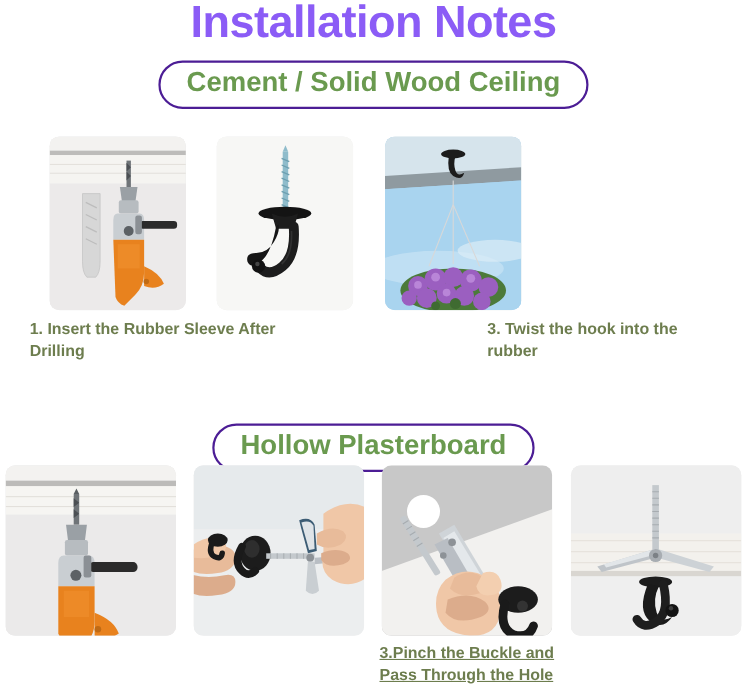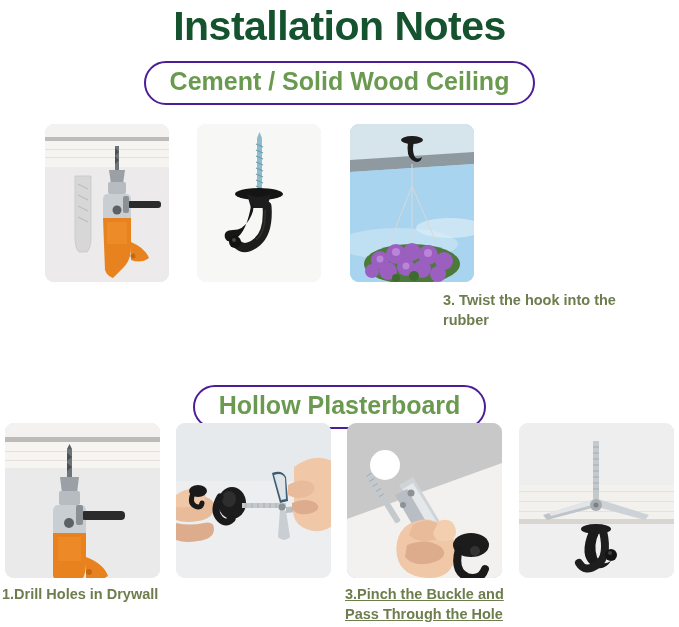--- a/index.html
+++ b/index.html
@@ -14,24 +14,23 @@
     color: #6d7d4e;
     overflow: hidden;
     position: relative;
   }
 
   
   .page-title {
     text-align: center;
     font-size: 41px;
     font-weight: bold;
-    color: #14532d;
+    color: #8b5cf6;
     letter-spacing: -0.5px;
     line-height: 1;
-    padding-top: 6px;
     white-space: nowrap;
   }
 
   
   .pill-row {
     display: flex;
     justify-content: center;
   }
   .pill {
     border: 2px solid #4c1d95;
@@ -233,20 +232,21 @@
       </g>
       <g fill="#3f6b31">
         <circle cx="64" cy="152" r="5"></circle>
           <circle cx="46" cy="154" r="4"></circle>
       </g>
     </svg>
   </div>
 </div>
 
 <div class="captions-top">
+  <div class="cap c1">1. Insert the Rubber Sleeve After Drilling</div>
   <div class="cap c3">3. Twist the hook into the rubber</div>
 </div>
 
 <div class="sec2">
   <div class="pill-row">
     <div class="pill pill-hollow">Hollow Plasterboard</div>
   </div>
 </div>
 
 <div class="row-bot">
@@ -382,15 +382,14 @@
       <ellipse cx="77" cy="106" rx="15" ry="5" fill="#1c1c1c"></ellipse>
       <path d="M70 108 q-10 24 2 34 q12 8 20 -4 q-10 6 -14 -4 q-4 -12 2 -24 z" fill="#1a1a1a"></path>
       <path d="M84 108 q6 26 -6 34 q-12 8 -18 -2" fill="none" stroke="#1e1e1e" stroke-width="8" stroke-linecap="round"></path>
       <circle cx="92" cy="132" r="6" fill="#141414"></circle>
       <circle cx="91" cy="130" r="2" fill="#3f3f3f"></circle>
     </svg>
   </div>
 </div>
 
 <div class="captions-bot">
-  <div class="cap c5">1.Drill Holes in Drywall</div>
   <div class="cap c7">3.Pinch the Buckle and Pass Through the Hole</div>
 </div>
 
 </body></html>

